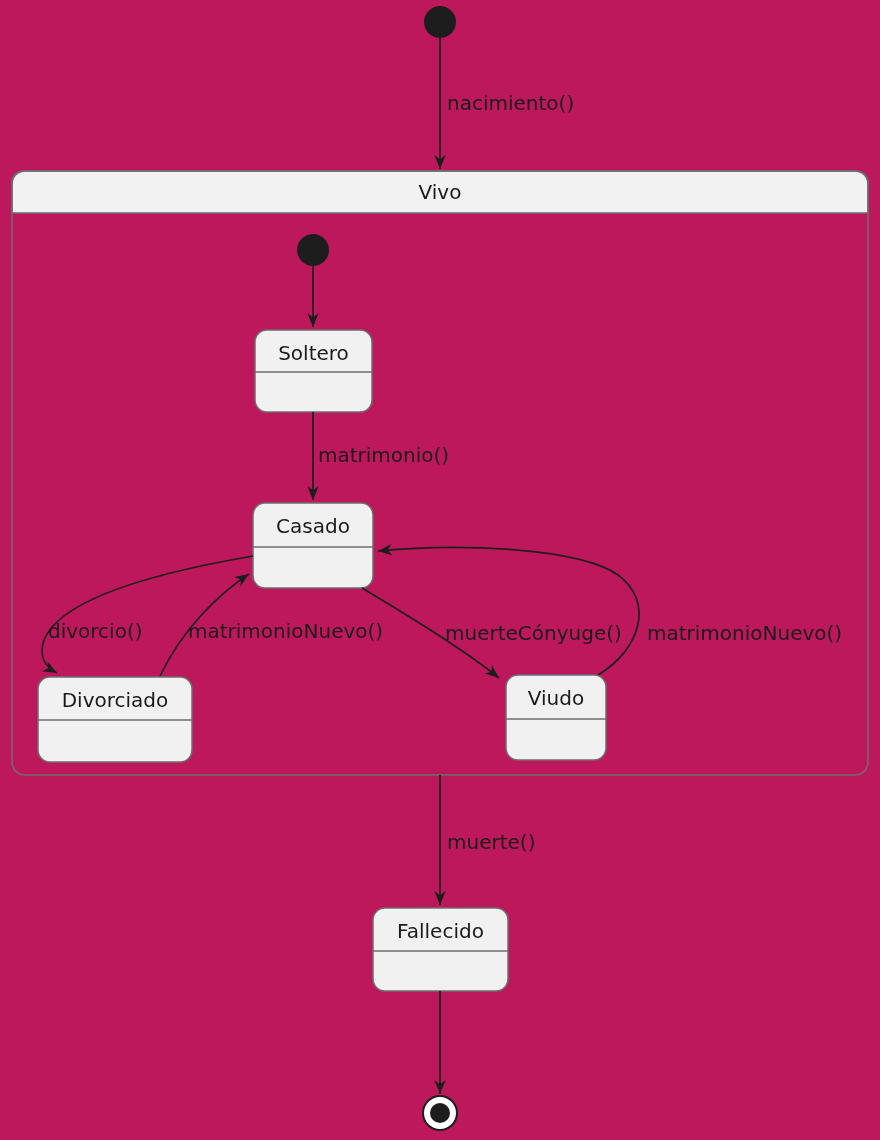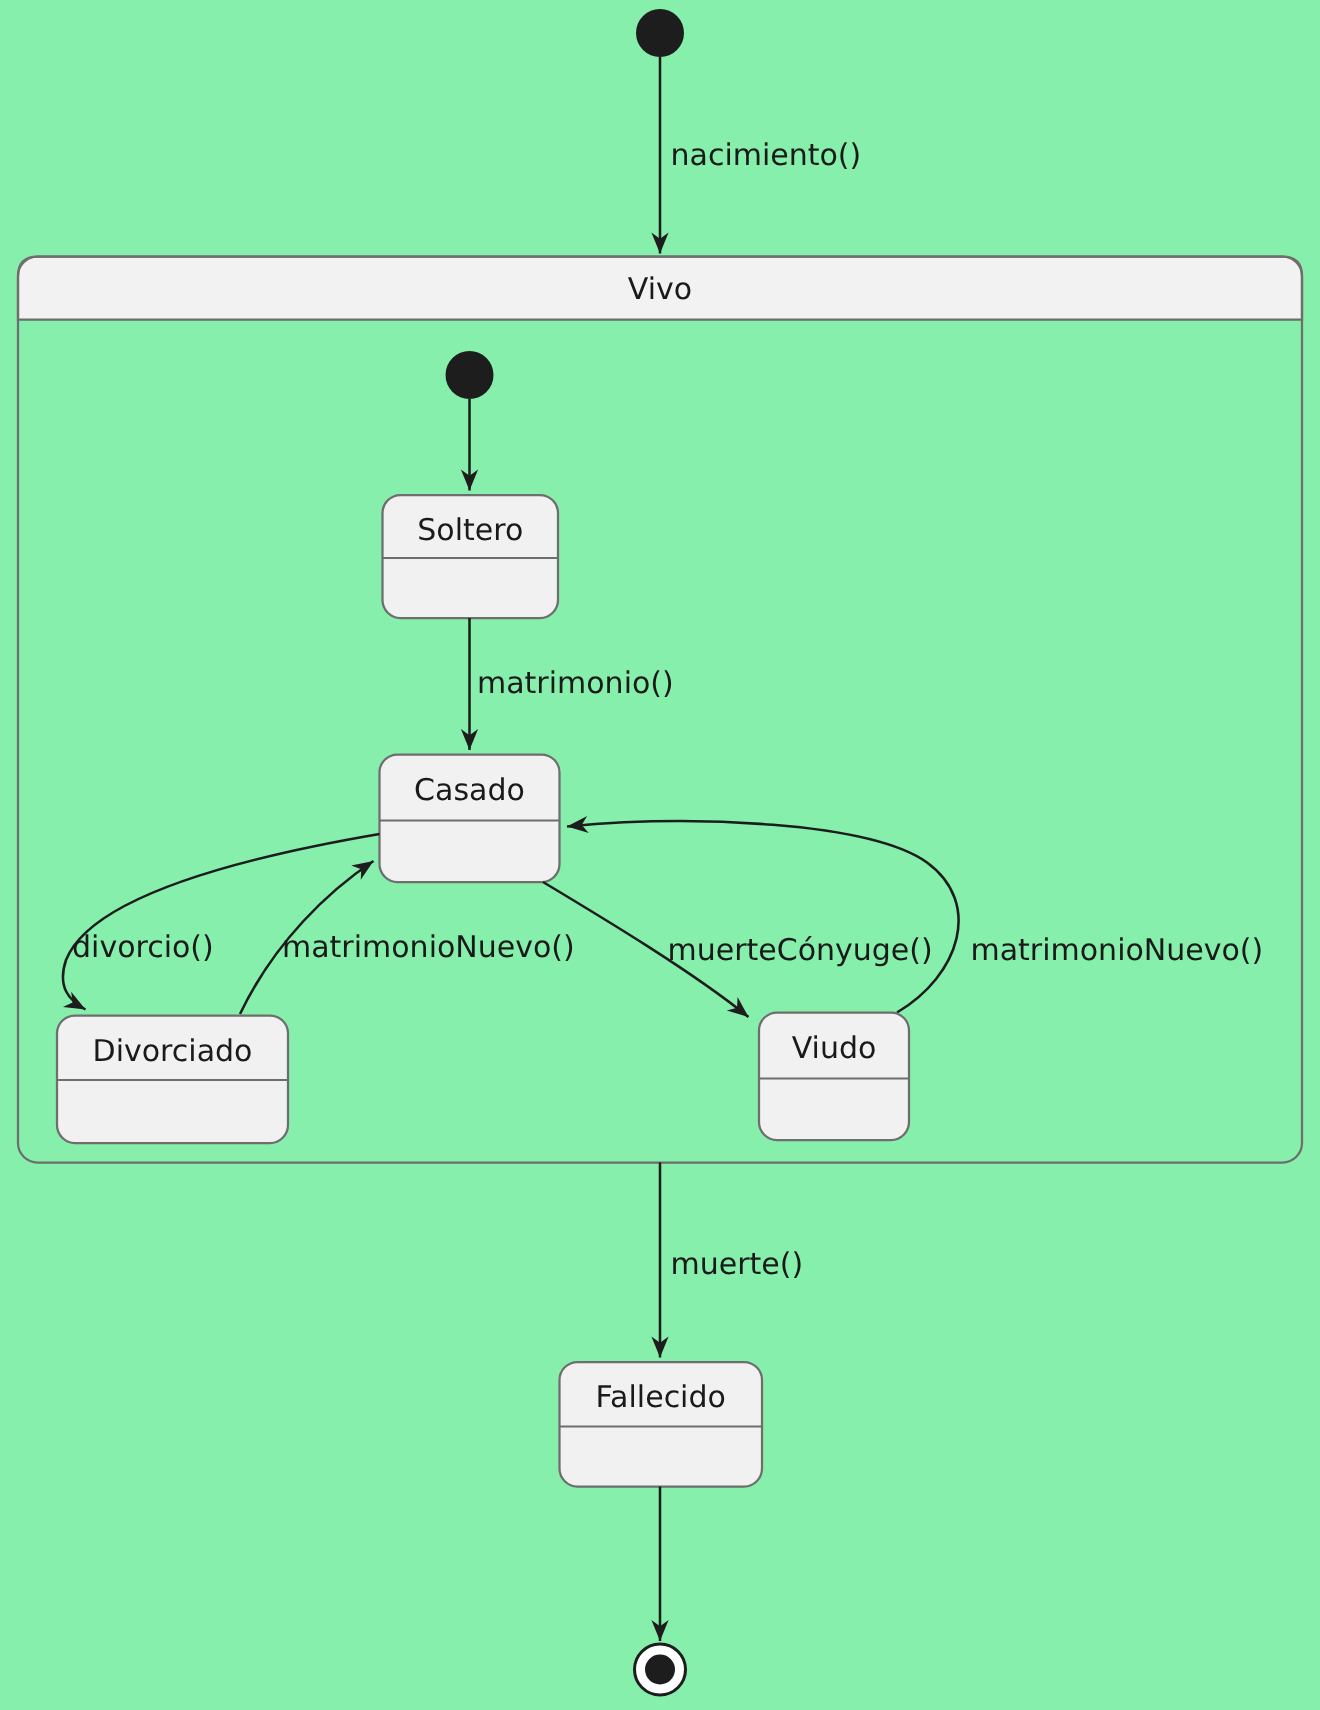--- a/index.html
+++ b/index.html
@@ -1,16 +1,16 @@
 <!DOCTYPE html>
 <html><head>
 <meta charset="utf-8">
 <style>
   html,body{margin:0;padding:0;background:#ffffff;}
-  .page{width:880px;height:1140px;position:relative;background:#86efac;
+  .page{width:880px;height:1140px;position:relative;background:#be185d;
         font-family:"DejaVu Sans", sans-serif;}
   svg{display:block;}
   .edge{fill:none;stroke:#1d1d1d;stroke-width:1.7;}
   .border{fill:none;stroke:#6e6e6e;stroke-width:1.5;}
   .state-box{fill:#f1f1f1;stroke:#6e6e6e;stroke-width:1.5;}
   .divider{stroke:#6e6e6e;stroke-width:1.3;}
   .composite-title-bg{fill:#f2f2f2;stroke:#6e6e6e;stroke-width:1.5;}
   .dot{fill:#1d1d1d;stroke:none;}
   .final-outer{fill:#ffffff;stroke:#1d1d1d;stroke-width:2;}
   .state-name{font-size:20px;fill:#1a1a1a;}

